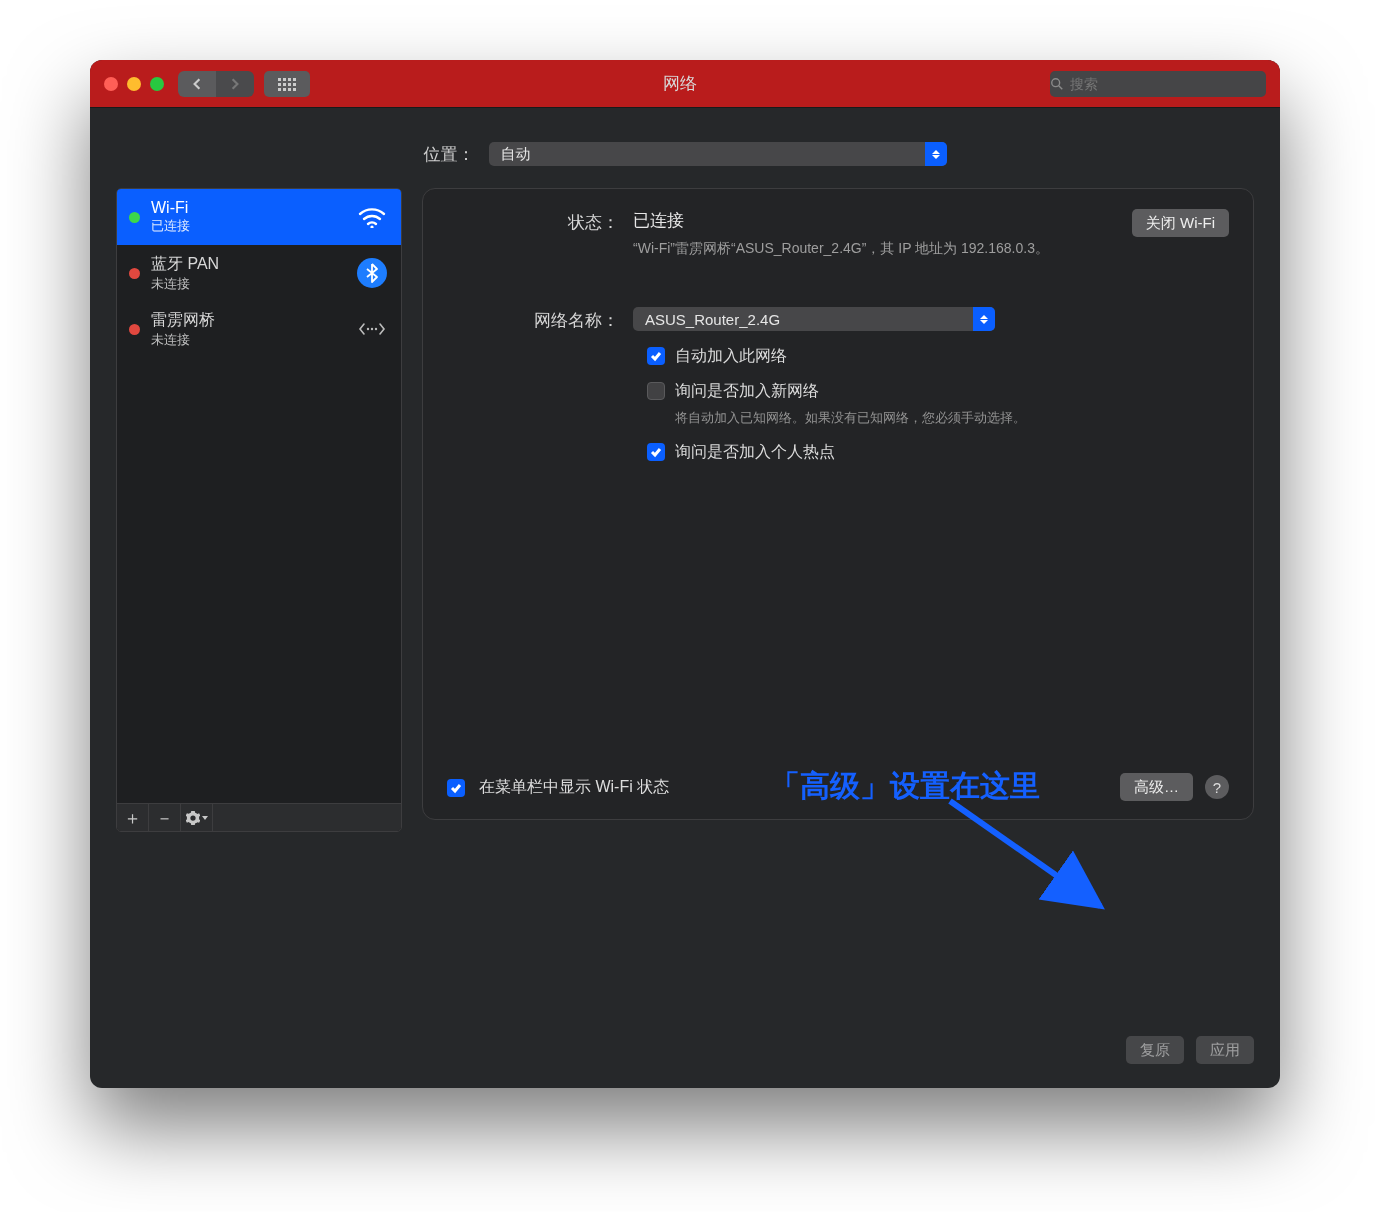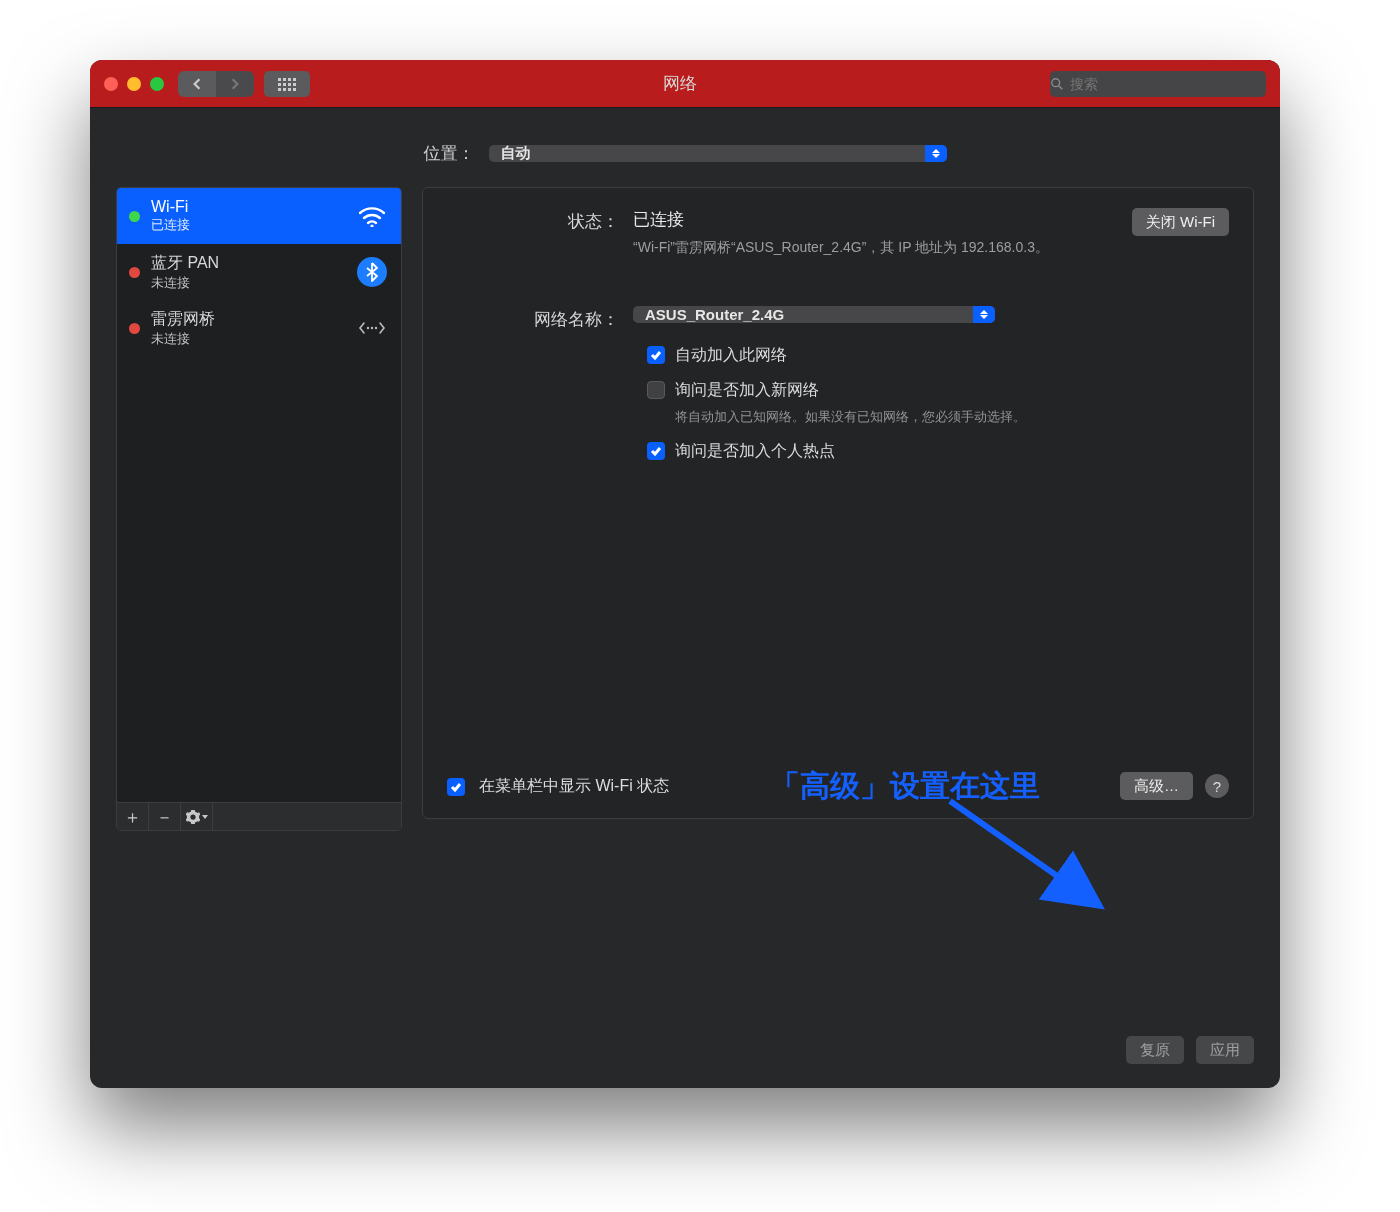--- a/index.html
+++ b/index.html
@@ -24,21 +24,21 @@
 .navbtn.disabled { background: #4a4a4c; color:#7a7a7a; }
 .navbtn svg { width: 12px; height: 12px; fill: #b8b8b8; }
 .gridbtn { margin-left: 10px; width: 46px; height: 26px; background: #5b5b5d; border-radius: 5px; display:flex; align-items:center; justify-content:center; cursor:pointer; }
 .title-center { flex: 1; text-align: center; font-size: 17px; color: #d8d8d8; padding-right: 0; }
 .search { width: 216px; height: 26px; background: #454547; border-radius: 5px; display:flex; align-items:center; padding: 0 0; color:#8a8a8a; }
 .search svg { width: 14px; height: 14px; fill:#8a8a8a; margin-right:6px; }
 .search input { flex:1; background:transparent; border:none; outline:none; color:#d0d0d0; font-size:14px; }
 
 .location-row { display:flex; align-items:center; justify-content:center; margin-top: 34px; gap: 14px; }
 .location-label { font-size: 17px; color:#d0d0d0; }
-.select { height: 17px; background:#474749; border-radius:5px; display:flex; align-items:center; padding-left:12px; position:relative; color:#e6e6e6; font-size:15px; cursor:pointer;font-weight:bold; }
+.select { height: 24px; background:#474749; border-radius:5px; display:flex; align-items:center; padding-left:12px; position:relative; color:#e6e6e6; font-size:15px; cursor:pointer; }
 .select .caps { position:absolute; right:0; top:0; bottom:0; width:22px; background:#0a5fff; border-radius: 0 5px 5px 0; display:flex; flex-direction:column; align-items:center; justify-content:center; gap:1px; }
 .select .caps span { width:0;height:0;border-left:4px solid transparent;border-right:4px solid transparent; }
 .select .caps .up { border-bottom:4px solid #fff; }
 .select .caps .dn { border-top:4px solid #fff; }
 .select.location { width: 458px; }
 
 .body { display:flex; padding: 22px 26px 0; gap: 20px; }
 .sidebar { width: 286px; height: 644px; background:#1e1f21; border:1px solid #3d3d3f; border-radius:5px; overflow:hidden; display:flex; flex-direction:column; }
 .list { flex:1; }
 .item { height: 56px; display:flex; align-items:center; padding-left: 12px; position:relative; color:#d8d8d8; }
@@ -52,21 +52,21 @@
 .item-icon { position:absolute; right: 12px; width:34px; height:34px; display:flex; align-items:center; justify-content:center; }
 .wifi-arc { width:28px; height:22px; }
 .bt-icon { width:30px; height:30px; border-radius:50%; background:#1d7dff; display:flex; align-items:center; justify-content:center; }
 .tb-icon { width:34px; height:22px; display:flex; align-items:center; justify-content:center; }
 .sidebar-toolbar { height: 28px; background:#2c2d2f; border-top:1px solid #3d3d3f; display:flex; align-items:center; }
 .sidebar-toolbar .tbbtn { width:32px; height:28px; border-right:1px solid #3d3d3f; display:flex; align-items:center; justify-content:center; color:#c8c8c8; font-size:18px; cursor:pointer; }
 .gear-caret { display:flex; align-items:center; gap:2px; }
 .gear-caret svg:first-child { width:14px; height:14px; fill:#c8c8c8; }
 .gear-caret .mini-dn { width:0;height:0;border-left:3px solid transparent;border-right:3px solid transparent; border-top:4px solid #c8c8c8; }
 
-.main { flex:1; background:#232426; border:1px solid #3d3d3f; border-radius:6px; height: 632px; padding: 20px 24px; position:relative; }
+.main { flex:1; background:#232426; border:1px solid #3d3d3f; border-radius:13px; height: 632px; padding: 20px 24px; position:relative; }
 .row { display:flex; margin-bottom: 6px; }
 .row .lbl { width: 186px; text-align:right; padding-right: 14px; font-size:17px; color:#d6d6d6; padding-top: 2px; }
 .row .val { flex:1; }
 .status-val { font-size:17px; color:#e8e8e8; }
 .desc { font-size:14px; color:#9e9e9e; margin-top: 6px; line-height:1.5; max-width: 420px; }
 .btn { height: 28px; padding: 0 14px; background:#5c5c5e; border-radius:5px; color:#eee; font-size:15px; display:inline-flex; align-items:center; cursor:pointer; border:none;text-align:center; }
 .status-row .val { display:flex; justify-content:space-between; align-items:flex-start; }
 .net-select { width: 362px; }
 .check-row { display:flex; align-items:flex-start; margin: 14px 0 0 200px; gap:10px; }
 .checkbox { width:18px; height:18px; border-radius:4px; background:#0a5fff; display:flex; align-items:center; justify-content:center; flex-shrink:0; margin-top:1px; }

